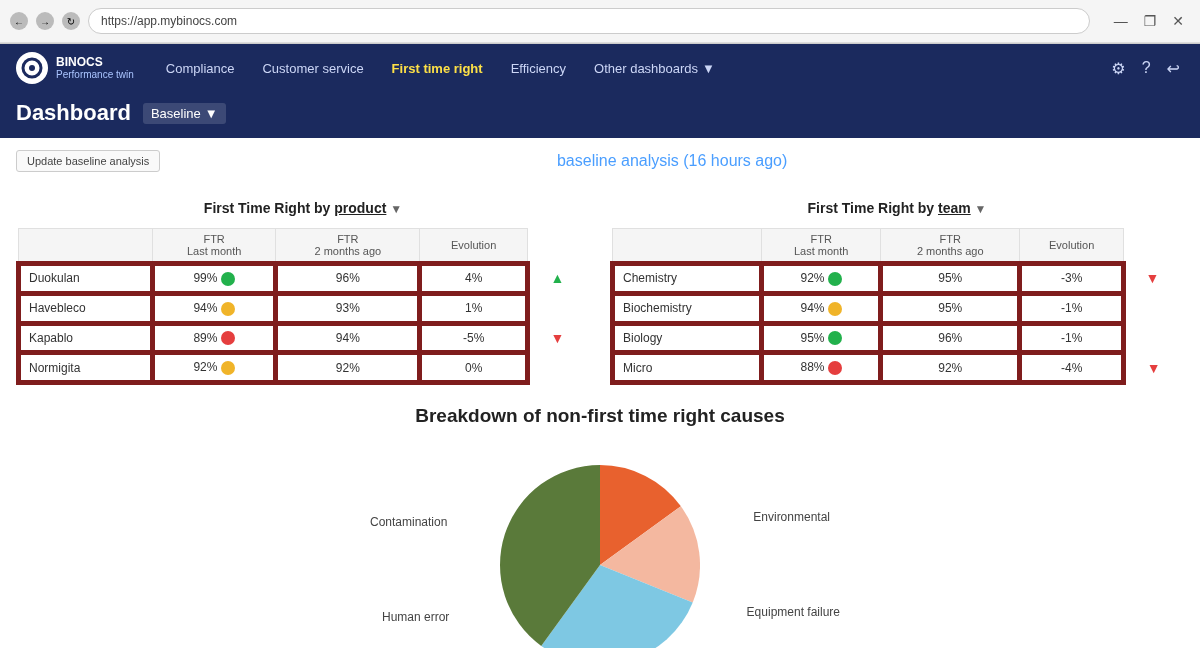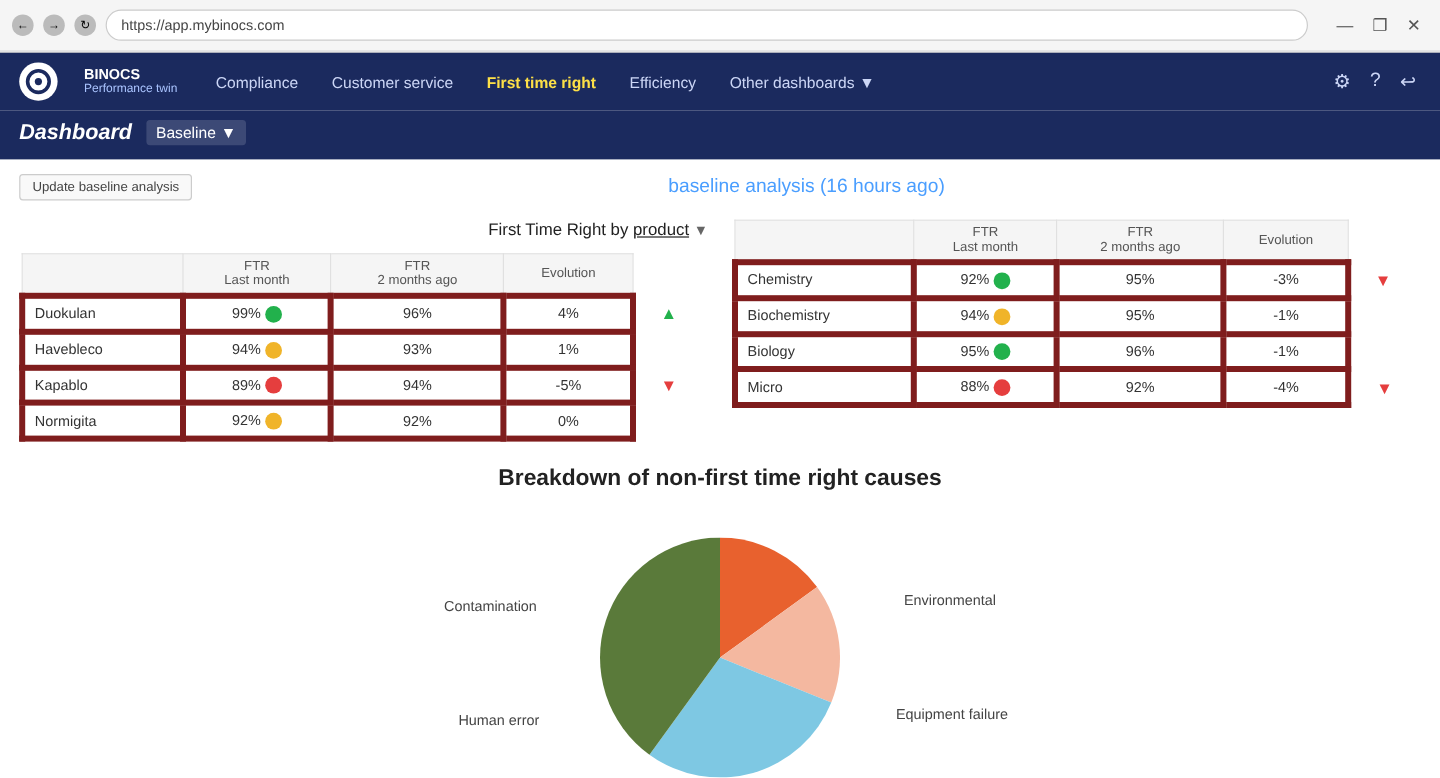--- a/index.html
+++ b/index.html
@@ -16,55 +16,55 @@
     .browser-btn { width: 18px; height: 18px; border-radius: 50%; border: none; background: #bbb; cursor: pointer; font-size: 10px; display: flex; align-items: center; justify-content: center; }
     .address-bar { flex: 1; height: 26px; border: 1px solid #ccc; border-radius: 13px; padding: 0 12px; font-size: 12px; background: white; color: #444; }
     .browser-controls { display: flex; gap: 4px; margin-left: 10px; }
     .win-btn { border: none; background: none; font-size: 14px; cursor: pointer; padding: 2px 6px; color: #555; }
 
     
     .app-header {
       background: #1b2a5e;
       display: flex; align-items: center; padding: 0 16px; height: 48px;
     }
-    .logo-area { display: flex; align-items: center; gap: 22px; margin-right: 20px; }
+    .logo-area { display: flex; align-items: center; gap: 8px; margin-right: 20px; }
     .logo-circle { width: 32px; height: 32px; border-radius: 50%; background: white; display: flex; align-items: center; justify-content: center; }
     .logo-text { color: white; font-size: 11px; line-height: 1.2; }
     .logo-text .brand { font-weight: bold; font-size: 12px; }
     .logo-text .sub { font-size: 10px; color: #aac4ff; }
     nav { display: flex; align-items: center; gap: 4px; flex: 1; }
     .nav-item { color: #ccd6f6; font-size: 13px; padding: 4px 12px; cursor: pointer; text-decoration: none; border-radius: 3px; }
     .nav-item.highlight { color: #fde047; font-weight: bold; }
     .nav-dropdown { display: flex; align-items: center; gap: 4px; }
     .header-icons { display: flex; gap: 8px; align-items: center; }
     .header-icon { color: #ccd6f6; font-size: 16px; cursor: pointer; padding: 4px; }
 
     
     .page-header {
       background: #1b2a5e;
       padding: 8px 16px 12px;
       color: white;
       display: flex; align-items: center; gap: 12px;
     }
-    .page-title { font-size: 18px; font-weight: bold; font-style: italic; }
+    .page-title { font-size: 22px; font-weight: bold; }
     .baseline-btn { display: flex; align-items: center; gap: 4px; background: rgba(255,255,255,0.15); border: none; color: white; padding: 3px 8px; border-radius: 3px; cursor: pointer; font-size: 13px; }
 
     
     .main-content { background: white; margin: 0; padding: 12px 16px; }
 
     .update-btn { border: 1px solid #ccc; background: #f9f9f9; padding: 4px 10px; font-size: 11px; cursor: pointer; border-radius: 3px; color: #444; }
     .baseline-info { color: #4a9eff; font-size: 16px; text-align: center; flex: 1; }
 
-    .top-bar { display: flex; align-items: center; margin-bottom: 16px; }
+    .top-bar { display: flex; align-items: center; margin-bottom: 28px; }
 
     
     .charts-row { display: flex; gap: 20px; margin-bottom: 20px; }
     .chart-section { flex: 1; }
 
-    .chart-title { font-size: 14px; font-weight: normal; text-align: right; margin-bottom: 12px; color: #222; }
+    .chart-title { font-size: 14px; font-weight: bold; text-align: center; margin-bottom: 12px; color: #222; }
     .chart-title span.underline { text-decoration: underline; }
 
     table { border-collapse: collapse; width: 100%; font-size: 12px; }
     th { font-size: 11px; color: #555; font-weight: normal; text-align: center; padding: 4px 8px; background: #f5f5f5; border: 1px solid #e0e0e0; }
     th.left { text-align: left; }
     td { padding: 5px 8px; border: 5px solid #7f1d1d; text-align: center; color: #333; }
     td.left { text-align: left; font-weight: 500; }
 
     .dot { display: inline-block; width: 14px; height: 14px; border-radius: 50%; vertical-align: middle; }
     .dot-green { background: #22b14c; }
@@ -187,20 +187,24 @@
     <td>92% <span class="dot dot-yellow"></span></td>
     <td>92%</td>
     <td>0%</td>
     <td style="border:none;background:none;"></td>
   </tr>
           </tbody>
       </table>
     </div>
 
     <div class="chart-section">
+      <div class="chart-title">
+        First Time Right by <span class="underline">team</span>
+        <span style="color:#666; font-size:12px; cursor:pointer;">▼</span>
+      </div>
       <table>
         <thead>
           <tr>
             <th class="left"></th>
             <th>FTR<br>Last month</th>
             <th>FTR<br>2 months ago</th>
             <th>Evolution</th>
             <th style="border:none;background:none;"></th>
           </tr>
         </thead>

